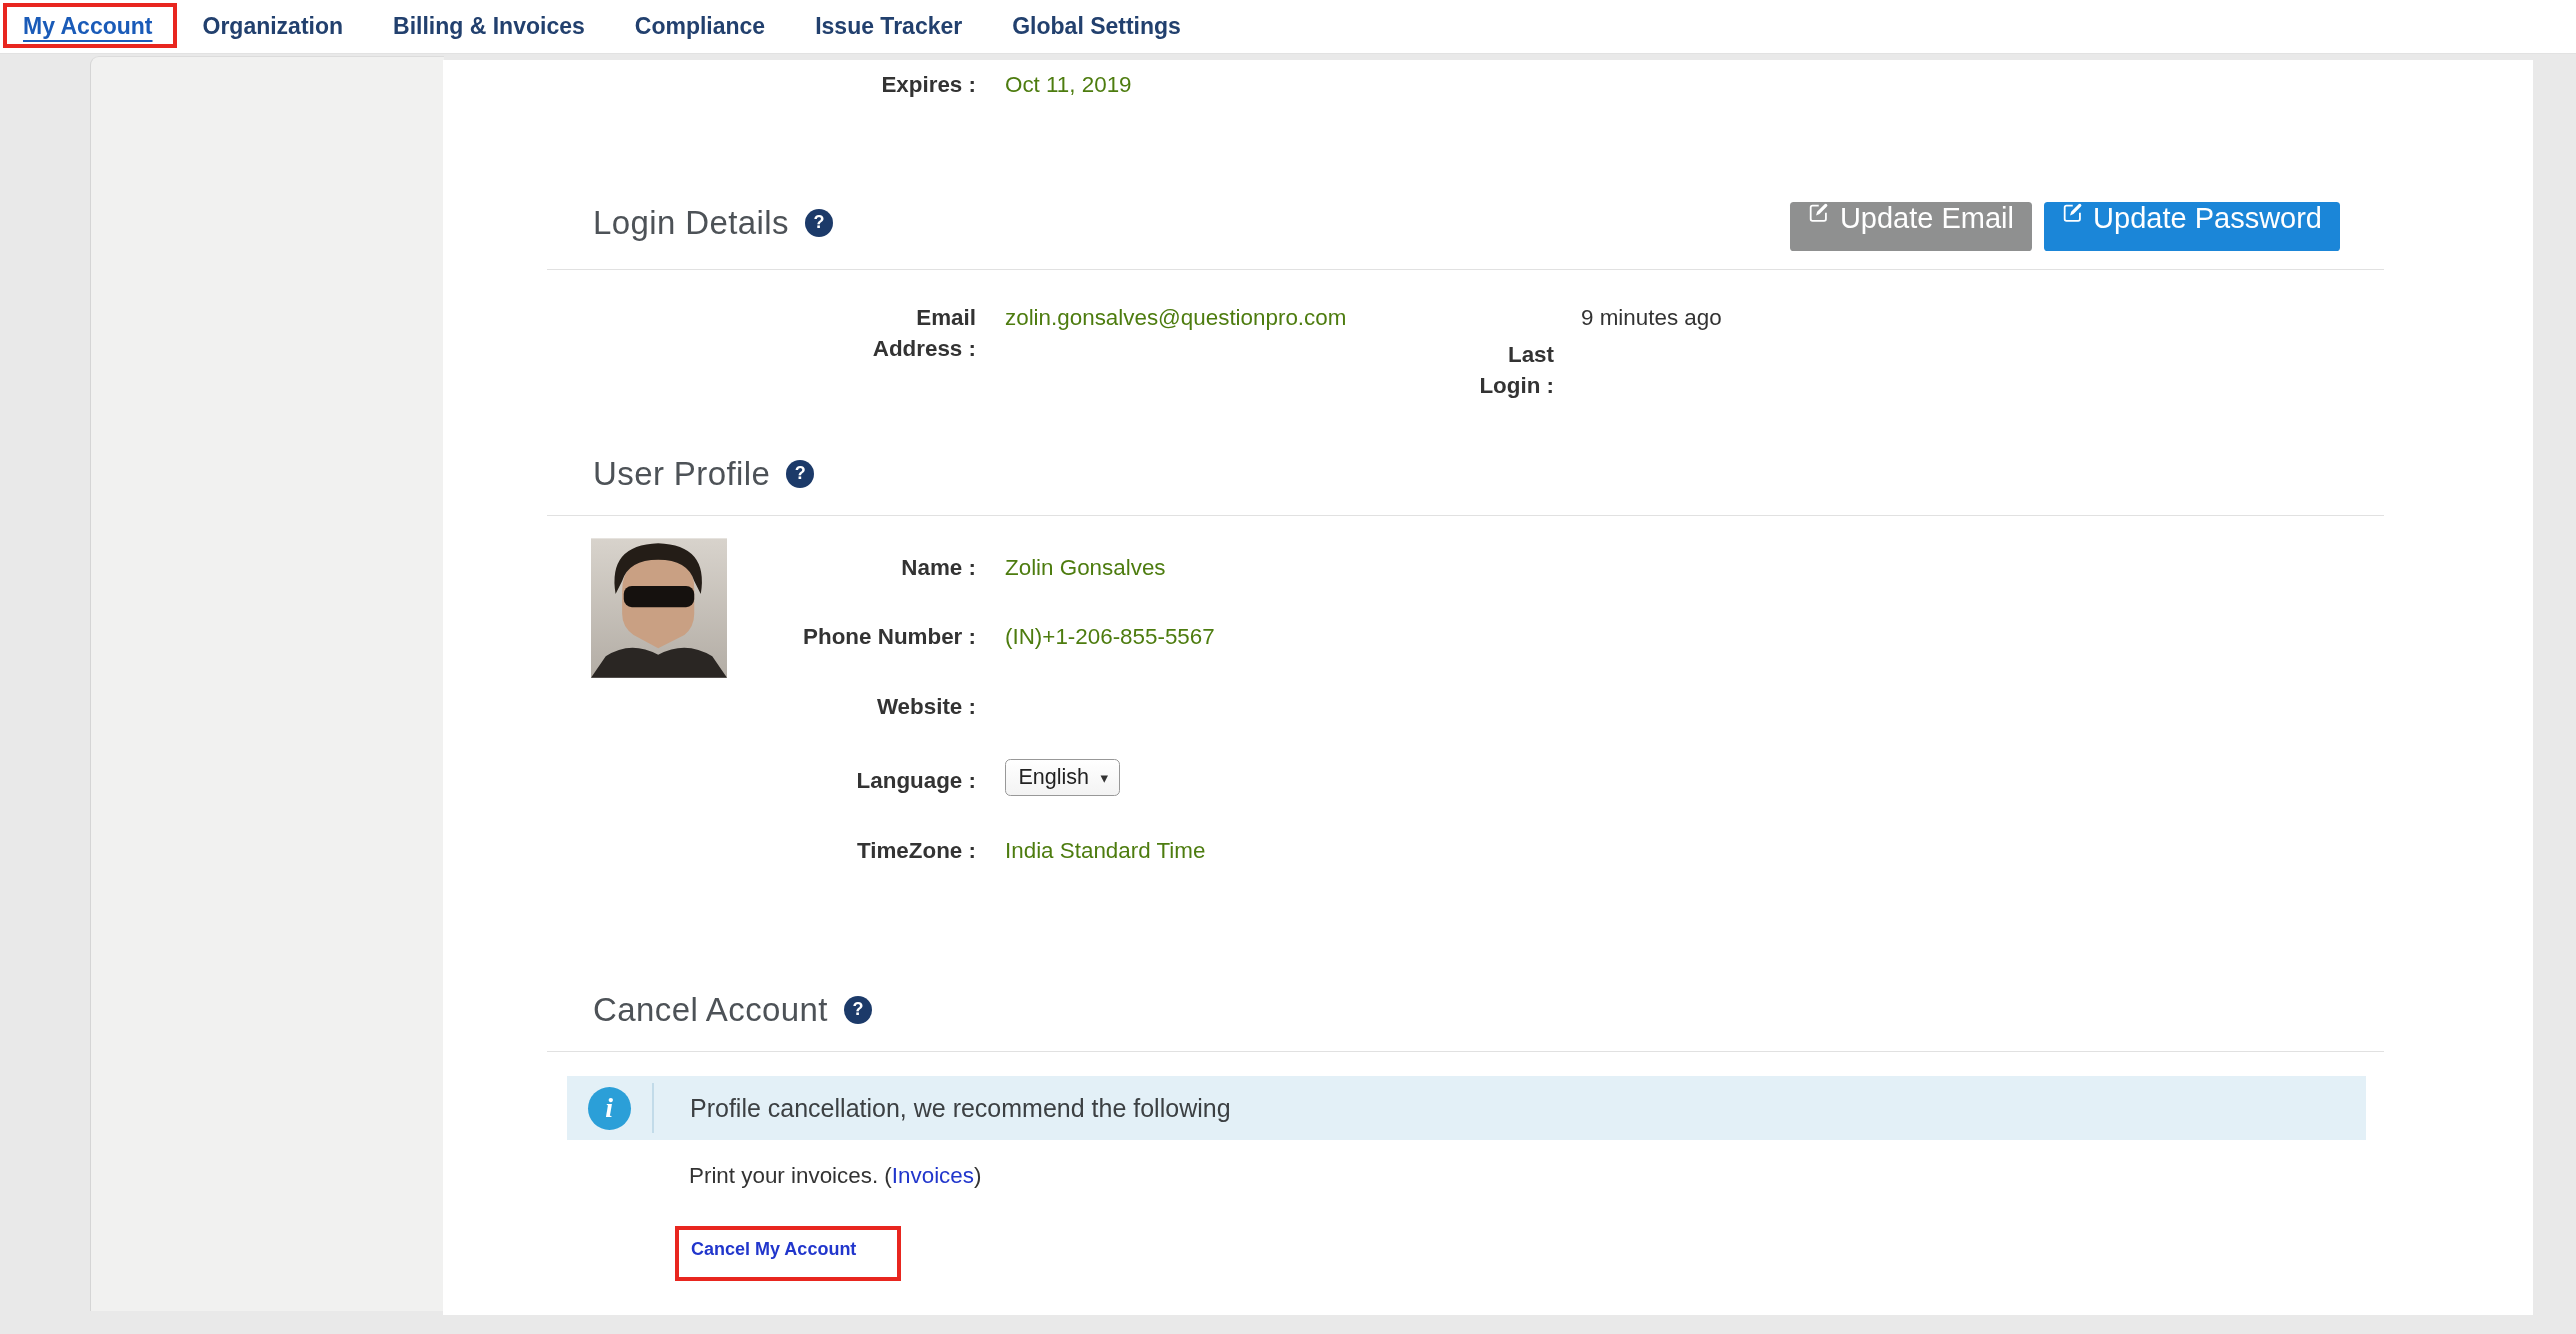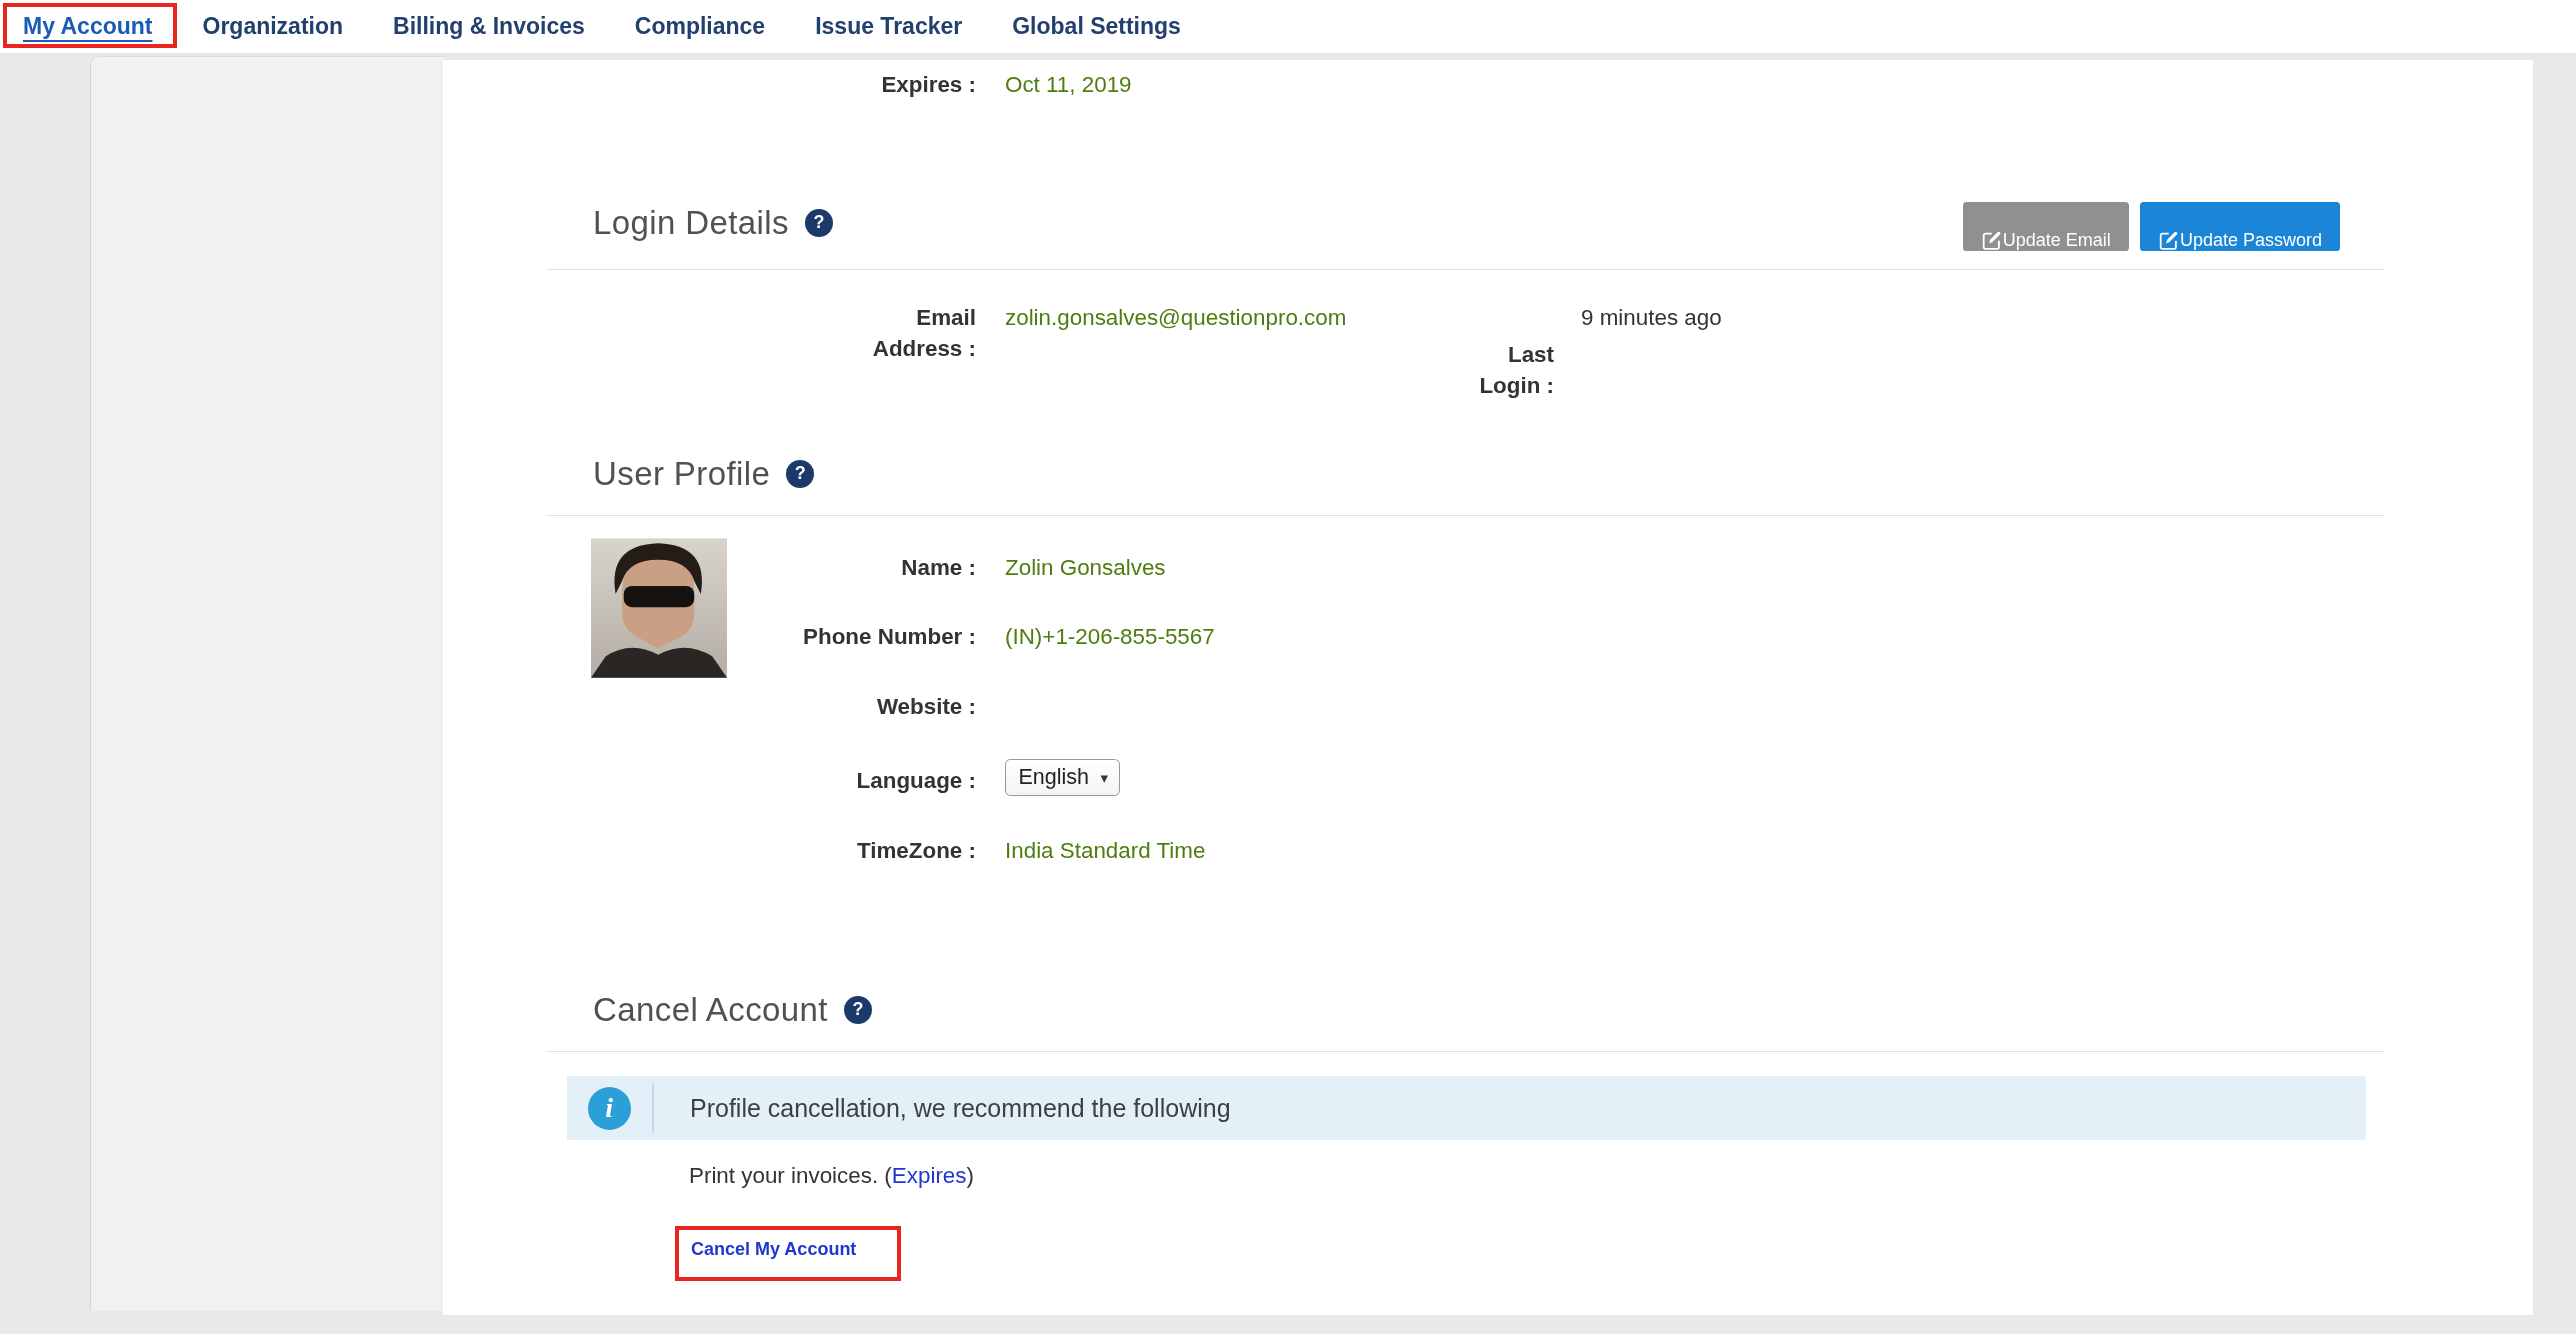--- a/index.html
+++ b/index.html
@@ -50,21 +50,21 @@
     display:flex; align-items:center; gap:16px; white-space:nowrap;
   }
   .help-icon {
     width:28px; height:28px; border-radius:50%; background:#1c3a69; color:#fff;
     font-size:18px; font-weight:700; display:inline-flex; align-items:center; justify-content:center;
     cursor:pointer; flex:0 0 auto; letter-spacing:0;
   }
   .btn-row { position:absolute; right:193px; display:flex; gap:11.6px; }
   .btn {
     height:49px; padding:0 18px; border:none; border-radius:3.6px; color:#fff;
-    font-size:18px; font-family:inherit; display:inline-flex; align-items:flex-end; 
+    font-size:29px; font-family:inherit; display:inline-flex; align-items:flex-start; gap:10px;
     cursor:pointer; white-space:nowrap;
   }
   .btn.gray { background:#8f9090; }
   .btn.blue { background:#1b86d8; }
   .edit-icon { display:inline-flex; }
   .edit-icon svg { width:21.5px; height:21.5px; display:block; }
   .divider { position:absolute; left:104px; width:1837px; border-top:1.8px solid #e1e1e1; }
   .avatar { position:absolute; left:148px; top:478px; width:136px; height:140px; }
   .select-box {
     position:absolute; left:562px; top:699px; height:37px; min-width:109px;
@@ -207,20 +207,20 @@
   </div>
   <div class="divider" style="top:991px"></div>
 
   <div class="info-box">
     <span class="info-icon">i</span>
     <span class="info-sep"></span>
     <span class="info-title">Profile cancellation, we recommend the following</span>
   </div>
 
   <div class="para">
-    <div><span>Print your invoices. (</span><a class="link">Expires</a><span>)</span></div>
+    <div><span>Print your invoices. (</span><a class="link">Invoices</a><span>)</span></div>
   </div>
 
   <a class="cancel-link">Cancel My Account</a>
   <div class="cancel-annotation"></div>
 
 </main>
 
 
 </body></html>

